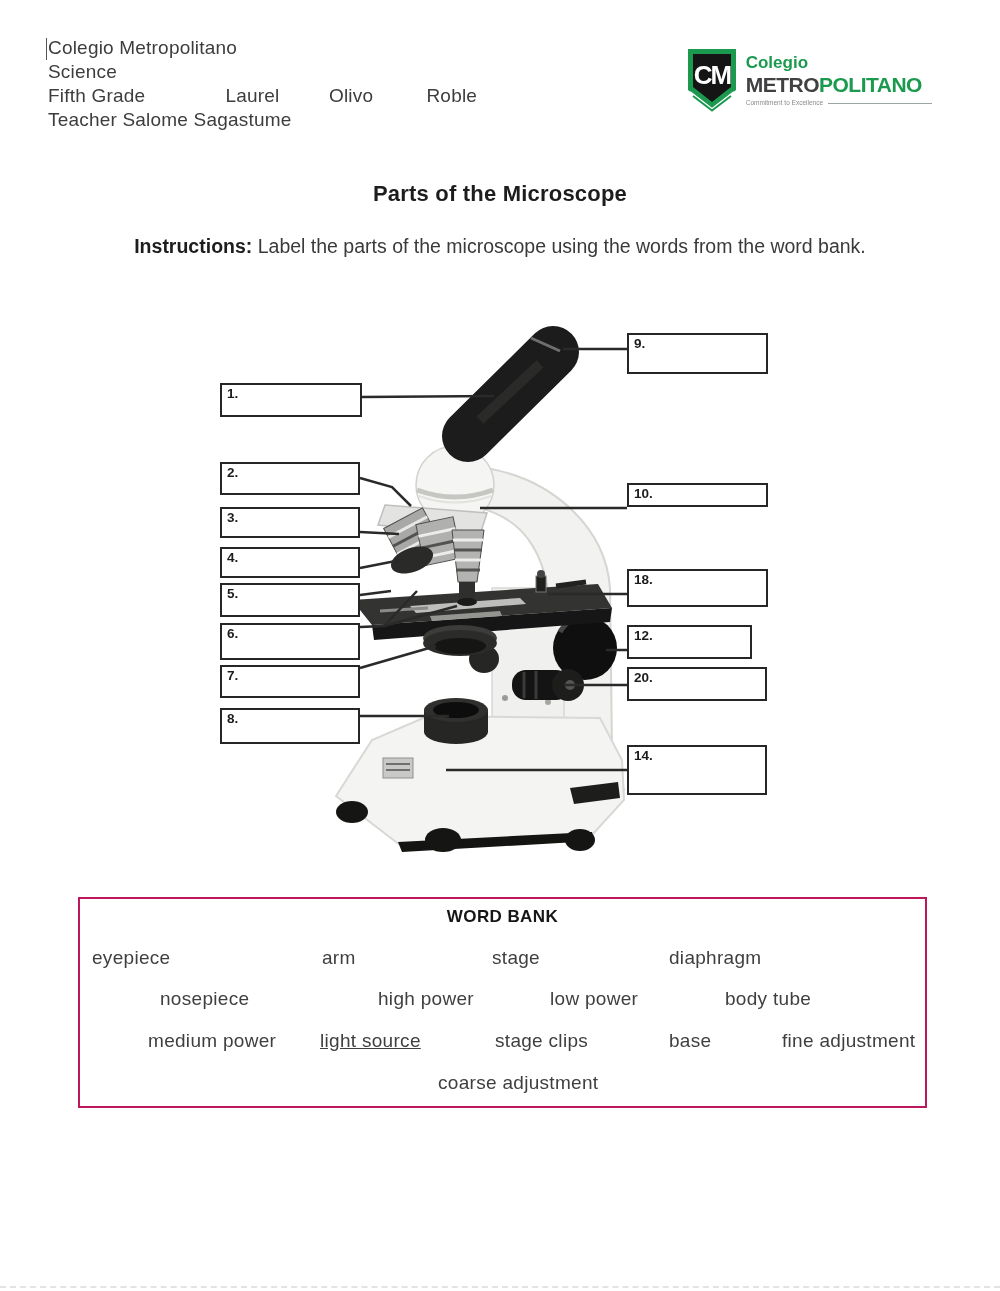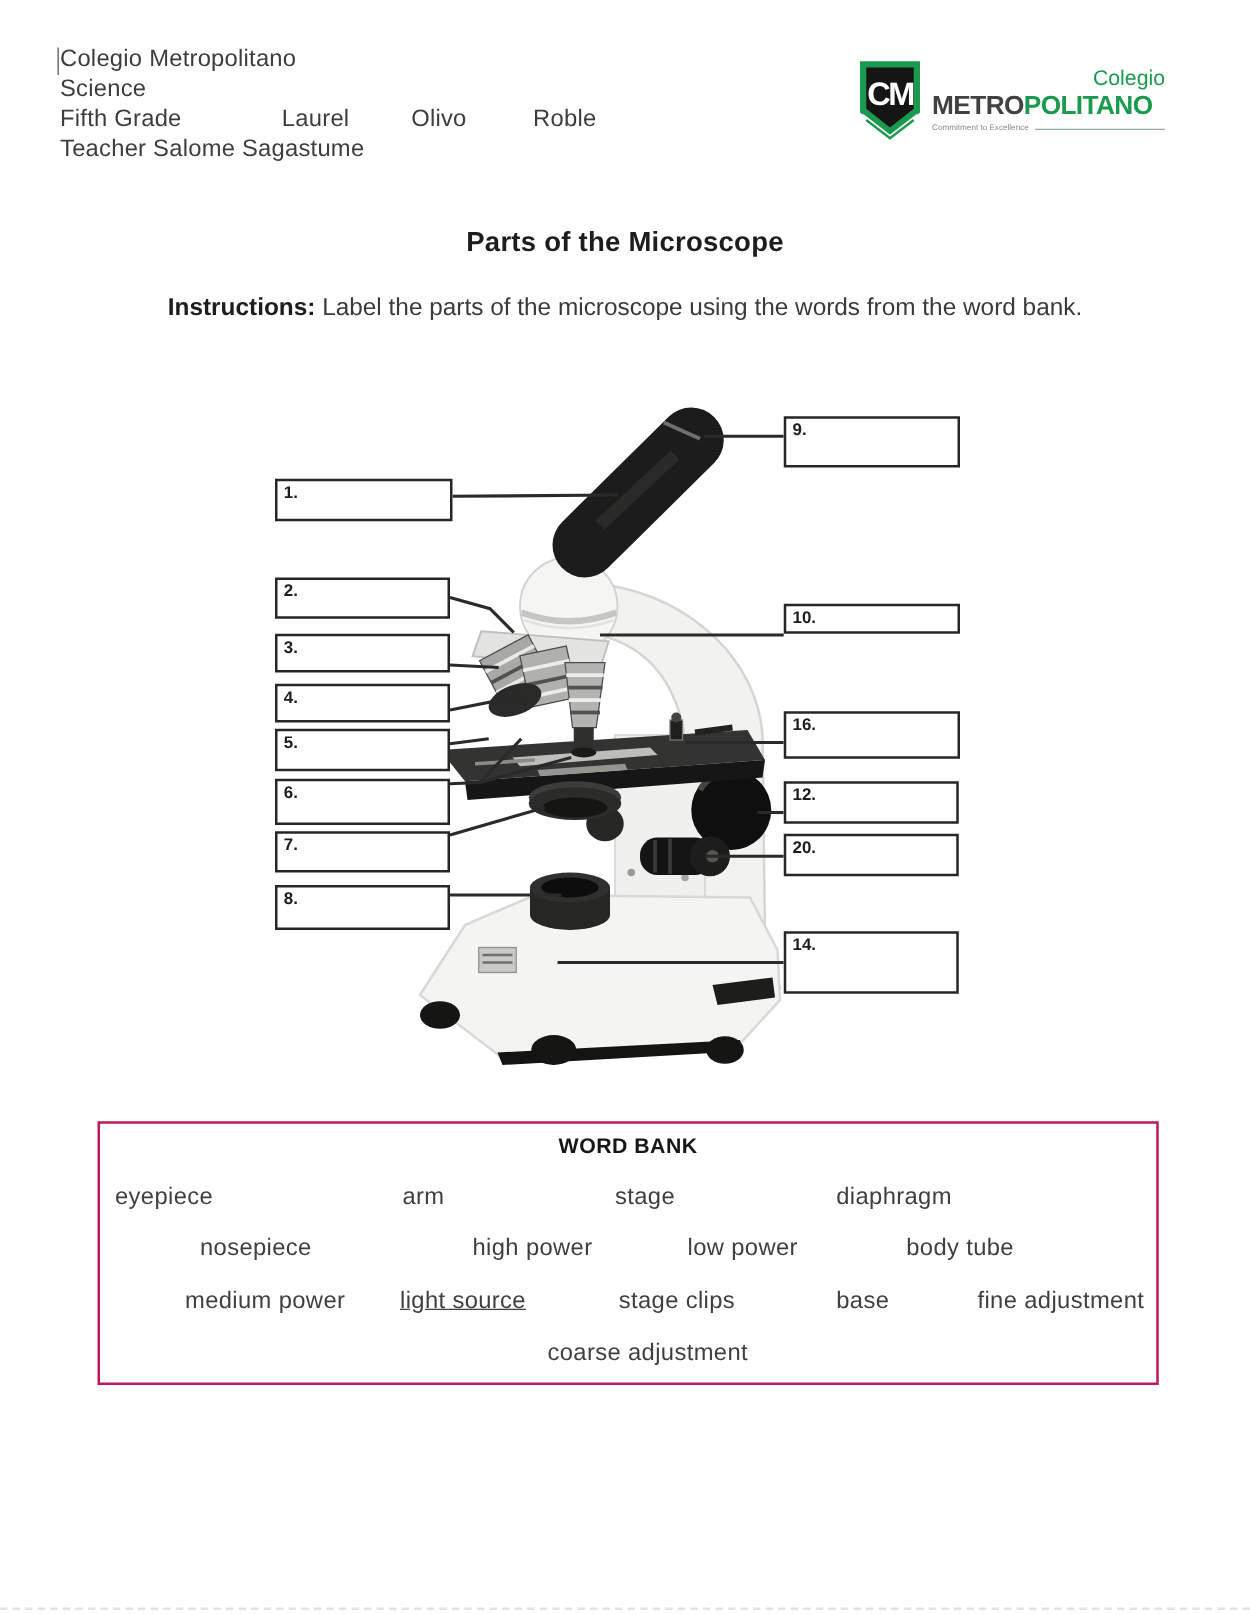--- a/index.html
+++ b/index.html
@@ -8,21 +8,21 @@
 
   
   .header{left:48px;top:36px;line-height:24px;font-size:19px;letter-spacing:.2px;}
   .cursor{left:46px;top:38px;width:1px;height:22px;background:#555;}
   .hdr-bold{font-weight:700;color:#1c1c1c;}
   .sec{display:inline-block;}
 
   
   .logo{right:68px;top:46px;display:flex;align-items:flex-start;}
   .logo-text{margin-left:8px;line-height:1;}
-  .logo-l1{font-size:17px;font-weight:400;margin-top:8px;text-align:right;}
+  .logo-l1{font-size:17px;font-weight:700;margin-top:8px;}
   .logo-l2{font-size:21px;font-weight:700;letter-spacing:-.5px;margin-top:3px;white-space:nowrap;}
   .logo-tag{font-size:6.5px;color:#8a8a8a;margin-top:5px;display:flex;align-items:center;white-space:nowrap;}
   .logo-tag .rule{display:inline-block;height:1px;background:#9aa79f;width:104px;margin-left:5px;}
 
   
   .title{left:0;top:181px;width:1000px;text-align:center;font-size:22px;font-weight:700;color:#1d1d1d;letter-spacing:.2px;}
   .instructions{left:60px;top:233px;width:880px;text-align:center;font-size:19.5px;line-height:27px;color:#3a3a3c;}
   .instructions b{color:#1d1d1d;}
 
   
@@ -201,23 +201,23 @@
 <div class="lbl" style="left:220px;top:708px;width:140px;height:36px;">
     <span>8.</span>
   </div>
 <div class="lbl" style="left:627px;top:333px;width:141px;height:41px;">
     <span>9.</span>
   </div>
 <div class="lbl" style="left:627px;top:483px;width:141px;height:24px;">
     <span>10.</span>
   </div>
 <div class="lbl" style="left:627px;top:569px;width:141px;height:38px;">
-    <span>16.</span>
-  </div>
-<div class="lbl" style="left:627px;top:625px;width:140px;height:34px;">
+    <span>18.</span>
+  </div>
+<div class="lbl" style="left:627px;top:625px;width:125px;height:34px;">
     <span>12.</span>
   </div>
 <div class="lbl" style="left:627px;top:667px;width:140px;height:34px;">
     <span>20.</span>
   </div>
 <div class="lbl" style="left:627px;top:745px;width:140px;height:50px;">
     <span>14.</span>
   </div>
 
 <div class="abs wordbank">

